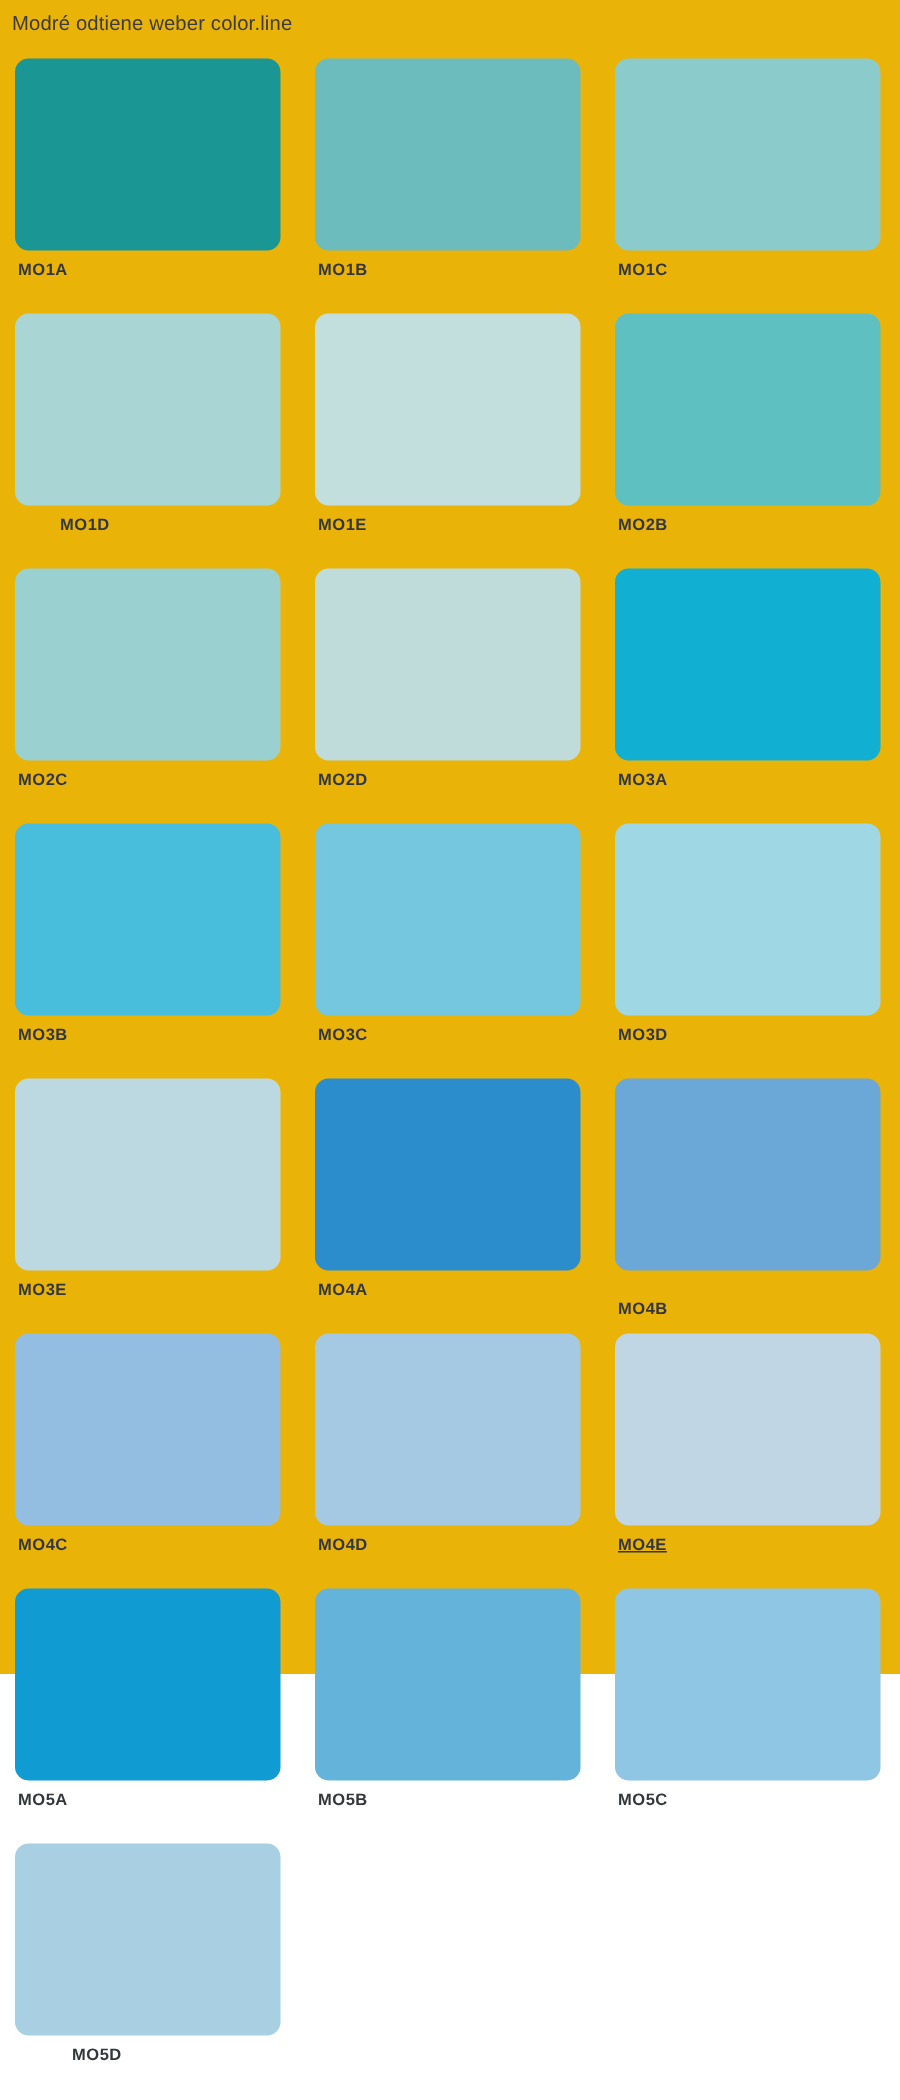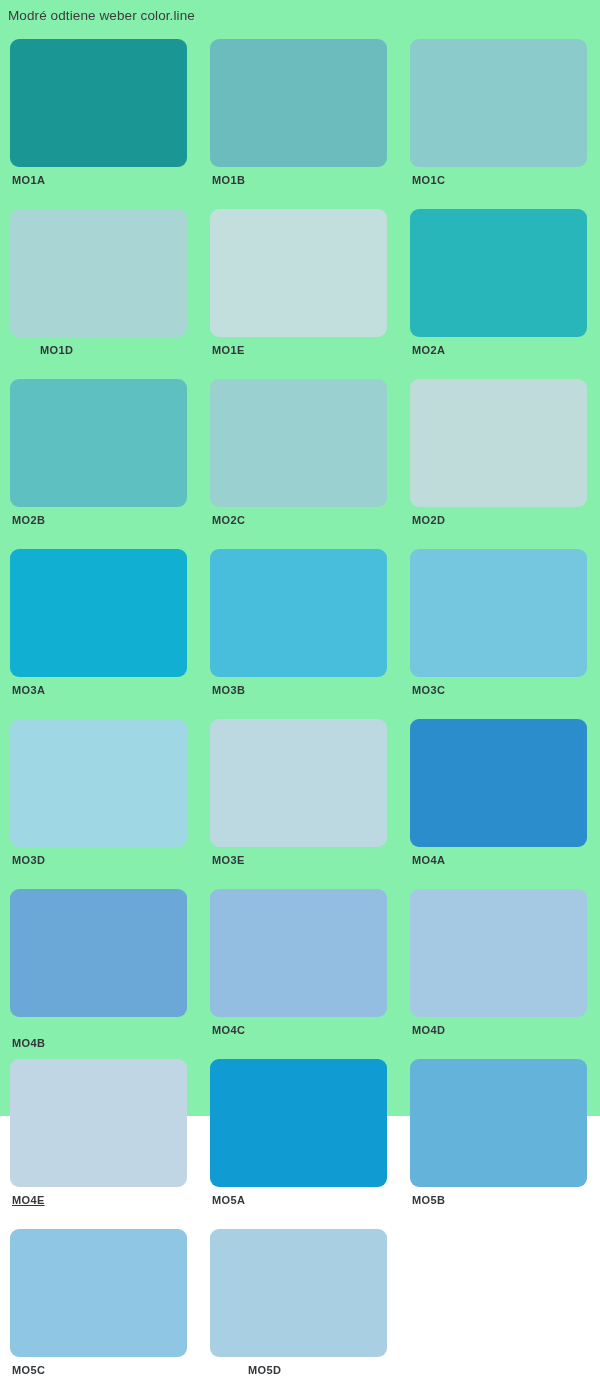--- a/index.html
+++ b/index.html
@@ -9,21 +9,21 @@
     height: 1400px;
     background: #ffffff;
     font-family: "Liberation Sans", sans-serif;
     overflow: hidden;
   }
 
   #page {
     position: relative;
     width: 600px;
     height: 1116px;
-    background: #86efac;
+    background: #eab308;
   }
 
   .palette-title {
     position: absolute;
     left: 8px;
     top: 8px;
     font-size: 13.5px;
     line-height: 16px;
     color: #3c3c3c;
     letter-spacing: 0.1px;
@@ -88,24 +88,20 @@
       </div>
       <div class="swatch-cell">
         <div class="swatch-chip" style="background-color: rgb(169, 213, 212);"></div>
         <div class="swatch-label" style="color: rgb(51, 55, 59); padding-left: 28px;">MO1D</div>
       </div>
       <div class="swatch-cell">
         <div class="swatch-chip" style="background-color: rgb(195, 223, 221);"></div>
         <div class="swatch-label" style="color: rgb(51, 55, 59);">MO1E</div>
       </div>
       <div class="swatch-cell">
-        <div class="swatch-chip" style="background-color: rgb(41, 182, 187);"></div>
-        <div class="swatch-label" style="color: rgb(51, 55, 59);">MO2A</div>
-      </div>
-      <div class="swatch-cell">
         <div class="swatch-chip" style="background-color: rgb(95, 192, 194);"></div>
         <div class="swatch-label" style="color: rgb(51, 55, 59);">MO2B</div>
       </div>
       <div class="swatch-cell">
         <div class="swatch-chip" style="background-color: rgb(155, 208, 208);"></div>
         <div class="swatch-label" style="color: rgb(51, 55, 59);">MO2C</div>
       </div>
       <div class="swatch-cell">
         <div class="swatch-chip" style="background-color: rgb(191, 220, 219);"></div>
         <div class="swatch-label" style="color: rgb(51, 55, 59);">MO2D</div>

